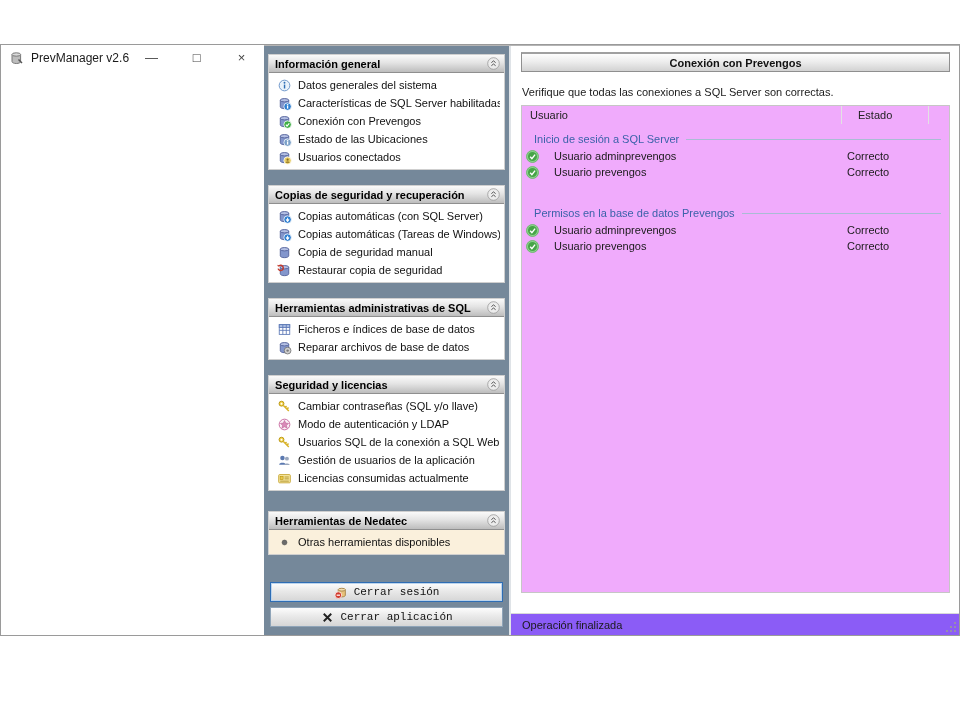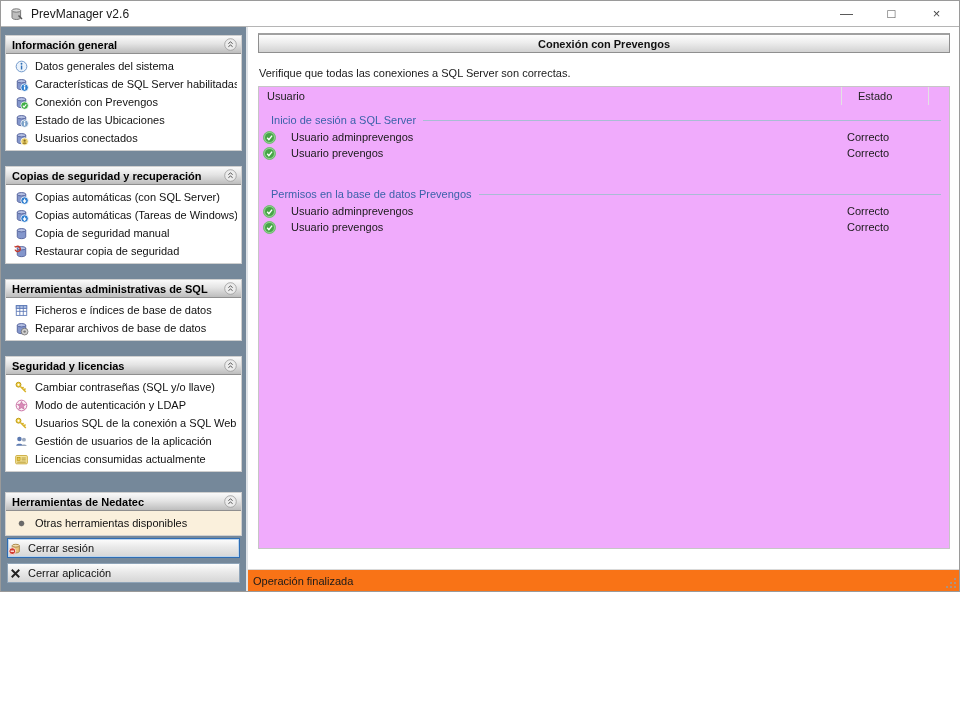--- a/index.html
+++ b/index.html
@@ -1,17 +1,17 @@
 <!DOCTYPE html>
 <html><head>
 <meta charset="utf-8">
 <style>
   * { margin:0; padding:0; box-sizing:border-box; }
   html,body { width:960px; height:718px; font-family:"Liberation Sans", sans-serif; background:#fff; overflow:hidden; }
-  .window { width:960px; height:592px; display:flex; flex-direction:column; border:1px solid #9a9a9a; }
+  .window { width:960px; height:592px; display:flex; flex-direction:row; border:1px solid #9a9a9a;margin-top:44px; }
 
   
   .titlebar { height:25px; background:#fff; display:flex; align-items:center; flex:none; }
   .titlebar .appicon { width:16px; height:16px; margin:0 6px 0 8px; }
   .titlebar .title { font-size:12px; color:#1a1a1a; flex:1; }
   .win-btn { width:45px; height:25px; display:flex; align-items:center; justify-content:center; font-size:13px; color:#444; cursor:default; }
 
   .body { flex:1; display:flex; border-top:1px solid #b5b5b5; min-height:0; }
 
   
@@ -22,22 +22,22 @@
      background:linear-gradient(#fafafa 0%, #e4e4e4 45%, #bdbdbd 100%);
      border-bottom:1px solid #8f8f8f; }
   .panel-title { font-size:11px; font-weight:bold; color:#000; flex:1; white-space:nowrap; }
   .chev { width:13px; height:13px; flex:none; }
   .panel-body { padding:3px 0; background:#fff; }
   .panel-body.cream { background:#FAF0DC; }
   .item { height:18px; display:flex; align-items:center; gap:6px; padding:0 4px 0 8px; cursor:pointer; }
   .item .ic { width:15px; height:15px; flex:none; }
   .item .lbl { font-size:11px; color:#101010; white-space:nowrap; overflow:hidden; }
   .sb-spacer { flex:1; }
-  .sb-btn { height:20px; margin:2px 2px 3px 2px; display:flex; align-items:center; gap:5px;
-     background:linear-gradient(#fdfdfd, #e9e9e9 45%, #d6d6d6); font-size:11px; color:#111; cursor:pointer; }
+  .sb-btn { height:20px; margin:2px 2px 3px 2px; display:flex; align-items:center; justify-content:center; gap:5px;
+     background:linear-gradient(#fdfdfd, #e9e9e9 45%, #d6d6d6); font-size:11px; color:#111; cursor:pointer;font-family:Liberation Mono, monospace; }
   .sb-btn.focus { border:1px solid #2e6db4; box-shadow:0 0 0 1px #bcd4ec inset; }
   .sb-btn.normal { border:1px solid #8fa4b8; }
   .sb-btn .bic { width:15px; height:15px; }
 
   
   .content { flex:1; display:flex; flex-direction:column; background:#fff; min-width:0; }
   .content-inner { flex:1; display:flex; flex-direction:column; padding:6px 9px 0 10px; min-height:0; }
   .main-header { height:20px; flex:none; display:flex; align-items:center; justify-content:center;
      background:linear-gradient(#fdfdfd, #ededed 45%, #d2d2d2); border:1px solid #8f8f8f; border-top:2px solid #a0a0a0; }
   .main-header span { font-size:11px; font-weight:bold; color:#111; }
@@ -51,21 +51,21 @@
   .group-title { display:flex; align-items:center; margin:9px 8px 3px 12px; }
   .group-title.second { margin-top:27px; }
   .group-title .gt { font-size:11px; color:#3B62A9; white-space:nowrap; }
   .group-title .rule { flex:1; height:1px; background:#a9bcd4; margin-left:7px; }
   .t-row { height:16px; display:flex; align-items:center; }
   .t-row .ruser { flex:1; display:flex; align-items:center; gap:15px; padding-left:4px; min-width:0; }
   .t-row .cic { width:13px; height:13px; flex:none; }
   .t-row .rlabel { font-size:11px; color:#1a1a1a; white-space:nowrap; }
   .t-row .restado { width:88px; flex:none; padding-left:6px; font-size:11px; color:#1a1a1a; }
 
-  .statusbar { height:22px; flex:none; background:#f97316; border-top:1px solid #d9d9d9; display:flex; align-items:center; padding-left:5px; }
+  .statusbar { height:22px; flex:none; background:#8b5cf6; border-top:1px solid #d9d9d9; display:flex; align-items:center; padding-left:11px; }
   .statusbar .stext { font-size:11px; color:#1a1a1a; flex:1; }
   .grip { width:14px; height:14px; align-self:flex-end; margin:0 1px 1px 0; }
 </style>
 </head>
 <body>
 
 <svg width="0" height="0" style="position:absolute" aria-hidden="true">
   <defs>
     <g id="db">
       <path d="M3.5,4.5 v7 c0,1.2 2,2 4.5,2 s4.5,-0.8 4.5,-2 v-7" fill="#8396cc" stroke="#54639c" stroke-width="1"></path>

